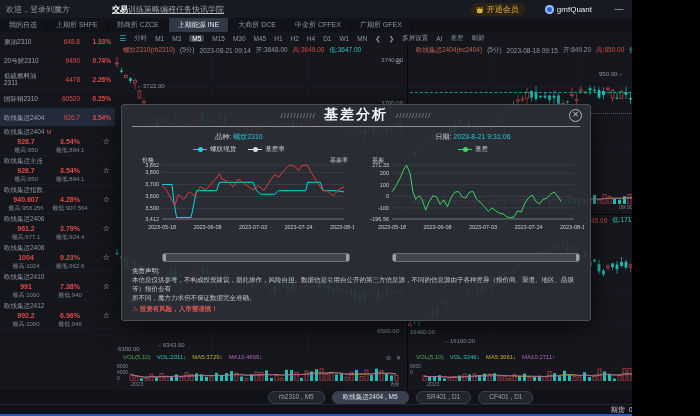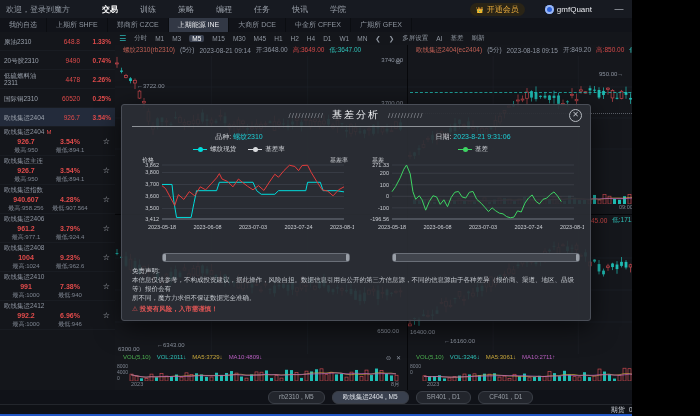--- a/index.html
+++ b/index.html
@@ -3,21 +3,21 @@
 <meta charset="utf-8">
 <style>
   html,body{margin:0;padding:0;background:#000;}
   #app{position:relative;width:632px;height:416px;background:#0c0e12;overflow:hidden;
        font-family:"Liberation Sans","DejaVu Sans",sans-serif;color:#c5c9d0;
        -webkit-font-smoothing:antialiased;}
   
   .titlebar{position:absolute;left:0;top:0;width:700px;height:18px;background:#171a21;
             display:flex;align-items:center;font-size:8px;color:#b9bec6;}
   .welcome{margin-left:6px;color:#8f96a0;}
-  .menu{display:flex;margin-left:32px;gap:22px;}
+  .menu{display:flex;margin-left:42px;text-decoration:underline;}
   .menu-item{color:#9aa0aa;cursor:pointer;}
   .menu-item.active{color:#ffffff;font-weight:bold;}
   .tb-right{margin-left:auto;display:flex;align-items:center;gap:20px;padding-right:6px;}
   .member{color:#e5a93d;background:#2a2416;border-radius:7px;padding:1px 6px;display:flex;gap:3px;align-items:center;}
   .brand{display:flex;align-items:center;gap:3px;color:#e8eaee;}
   .brand-ic{width:9px;height:9px;border-radius:50%;background:#2e62d8;display:inline-block;
             box-shadow:inset 0 0 0 2px #9db9f2;}
   .winbtn{width:14px;text-align:center;color:#b9bec6;cursor:pointer;font-size:9px;}
   
   .extabs{position:absolute;left:0;top:18px;width:700px;height:14px;background:#111319;
@@ -92,21 +92,21 @@
              display:flex;align-items:center;font-size:7px;color:#c5c9d0;}
   .sb-right{margin-left:auto;display:flex;align-items:center;gap:4px;}
   .login{background:#2e62d8;color:#fff;border:none;font-size:7px;height:10px;line-height:9px;
          padding:0 9px;margin-left:8px;cursor:pointer;font-family:inherit;}
   
   .modal{position:absolute;left:121px;top:104px;width:468px;height:215px;
          background:rgba(43,46,53,0.93);border:1px solid #4a4e57;border-radius:3px;
          box-shadow:0 6px 26px rgba(0,0,0,0.65);}
   .mhead{position:relative;height:20px;display:flex;align-items:center;justify-content:center;gap:8px;}
   .slash{color:#8b8f96;font-size:8px;letter-spacing:1px;}
-  .mtitle{color:#f2f4f7;font-size:10px;font-weight:normal;letter-spacing:2px;}
+  .mtitle{color:#f2f4f7;font-size:14px;font-weight:bold;letter-spacing:2px;}
   .mclose{position:absolute;right:8px;top:4px;width:11px;height:11px;border:1px solid #b6bac0;
           border-radius:50%;color:#b6bac0;font-size:8px;line-height:10px;text-align:center;cursor:pointer;}
   .mdivider{height:1px;background:#8e9298;margin:1px 10px 0 10px;}
   .mfields{display:flex;margin-top:5px;font-size:7px;}
   .mf{width:50%;text-align:center;}
   .mf .lab{color:#d4d7dc;}
   .mf .val{color:#1ecfd6;}
   .mlegends{display:flex;margin-top:3px;font-size:6.5px;color:#d4d7dc;}
   .mlegends>div{width:50%;display:flex;justify-content:center;gap:12px;}
   .li{display:flex;align-items:center;gap:3px;}

